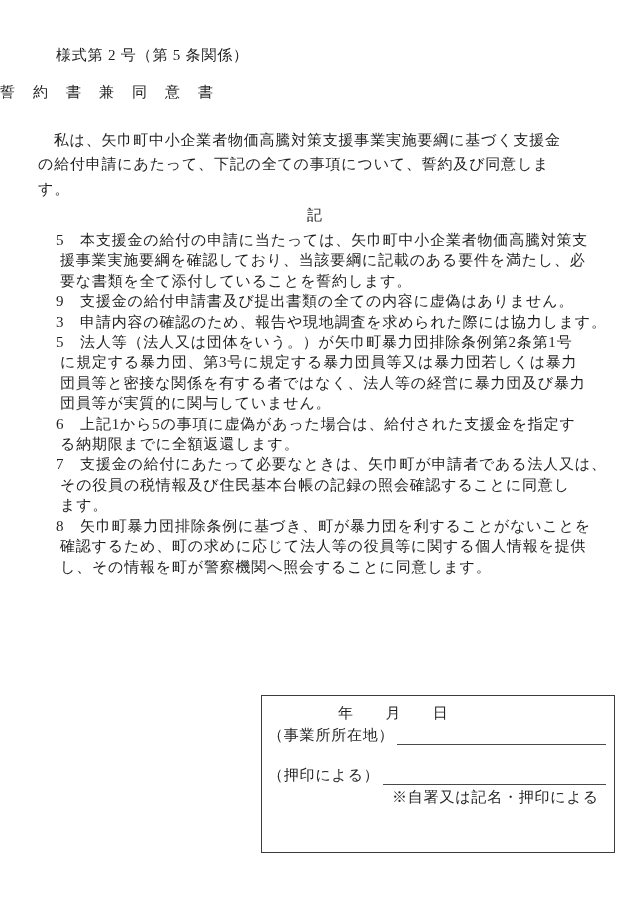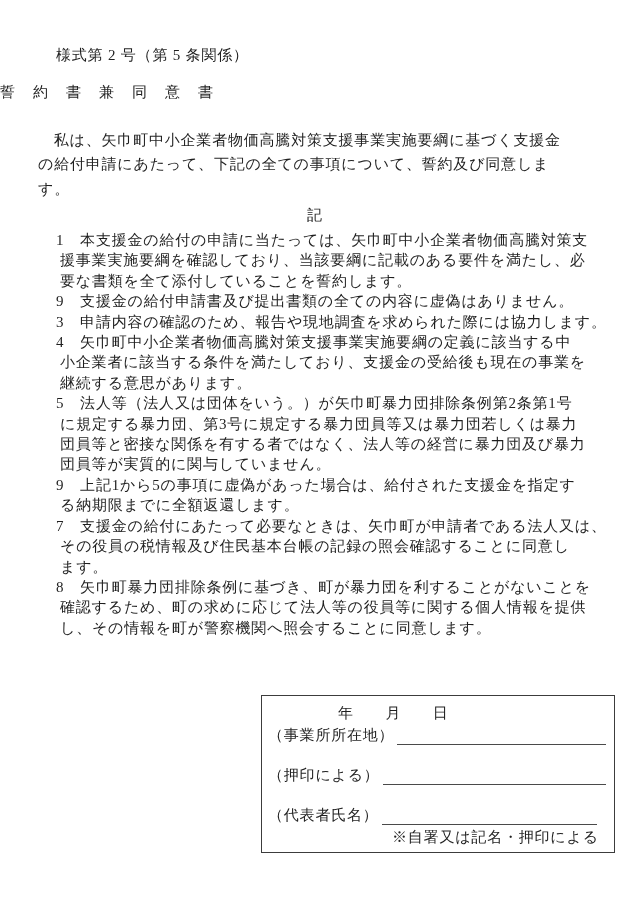--- a/index.html
+++ b/index.html
@@ -77,33 +77,30 @@
 
   <div class="doc-title">誓　約　書　兼　同　意　書</div>
 
   <div class="intro">　私は、矢巾町中小企業者物価高騰対策支援事業実施要綱に基づく支援金
 の給付申請にあたって、下記の全ての事項について、誓約及び同意しま
 す。</div>
 
   <div class="section-mark">記</div>
 
   <div class="items">
-    <div class="list-item">1　本支援金の給付の申請に当たっては、矢巾町中小企業者物価高騰対策支
+    <div class="list-item">5　本支援金の給付の申請に当たっては、矢巾町中小企業者物価高騰対策支
 援事業実施要綱を確認しており、当該要綱に記載のある要件を満たし、必
 要な書類を全て添付していることを誓約します。</div>
     <div class="list-item">9　支援金の給付申請書及び提出書類の全ての内容に虚偽はありません。</div>
     <div class="list-item">3　申請内容の確認のため、報告や現地調査を求められた際には協力します。</div>
-    <div class="list-item">4　矢巾町中小企業者物価高騰対策支援事業実施要綱の定義に該当する中
-小企業者に該当する条件を満たしており、支援金の受給後も現在の事業を
-継続する意思があります。</div>
     <div class="list-item">5　法人等（法人又は団体をいう。）が矢巾町暴力団排除条例第2条第1号
 に規定する暴力団、第3号に規定する暴力団員等又は暴力団若しくは暴力
 団員等と密接な関係を有する者ではなく、法人等の経営に暴力団及び暴力
 団員等が実質的に関与していません。</div>
-    <div class="list-item">9　上記1から5の事項に虚偽があった場合は、給付された支援金を指定す
+    <div class="list-item">6　上記1から5の事項に虚偽があった場合は、給付された支援金を指定す
 る納期限までに全額返還します。</div>
     <div class="list-item">7　支援金の給付にあたって必要なときは、矢巾町が申請者である法人又は、
 その役員の税情報及び住民基本台帳の記録の照会確認することに同意し
 ます。</div>
     <div class="list-item">8　矢巾町暴力団排除条例に基づき、町が暴力団を利することがないことを
 確認するため、町の求めに応じて法人等の役員等に関する個人情報を提供
 し、その情報を町が警察機関へ照会することに同意します。</div>
   </div>
 
   <div class="sign-box">
@@ -112,21 +109,17 @@
     <div class="field-row">
       <span class="field-label">（事業所所在地）</span>
       <span class="field-line"></span>
     </div>
 
     <div class="field-row gap">
       <span class="field-label">（押印による）</span>
       <span class="field-line"></span>
     </div>
 
-    <div class="field-row gap shorter">
-      <span class="field-label">（代表者氏名）</span>
-      <span class="field-line"></span>
-    </div>
 
     <div class="sign-note">※自署又は記名・押印による</div>
   </div>
 
 </div>
 
 </body></html>

